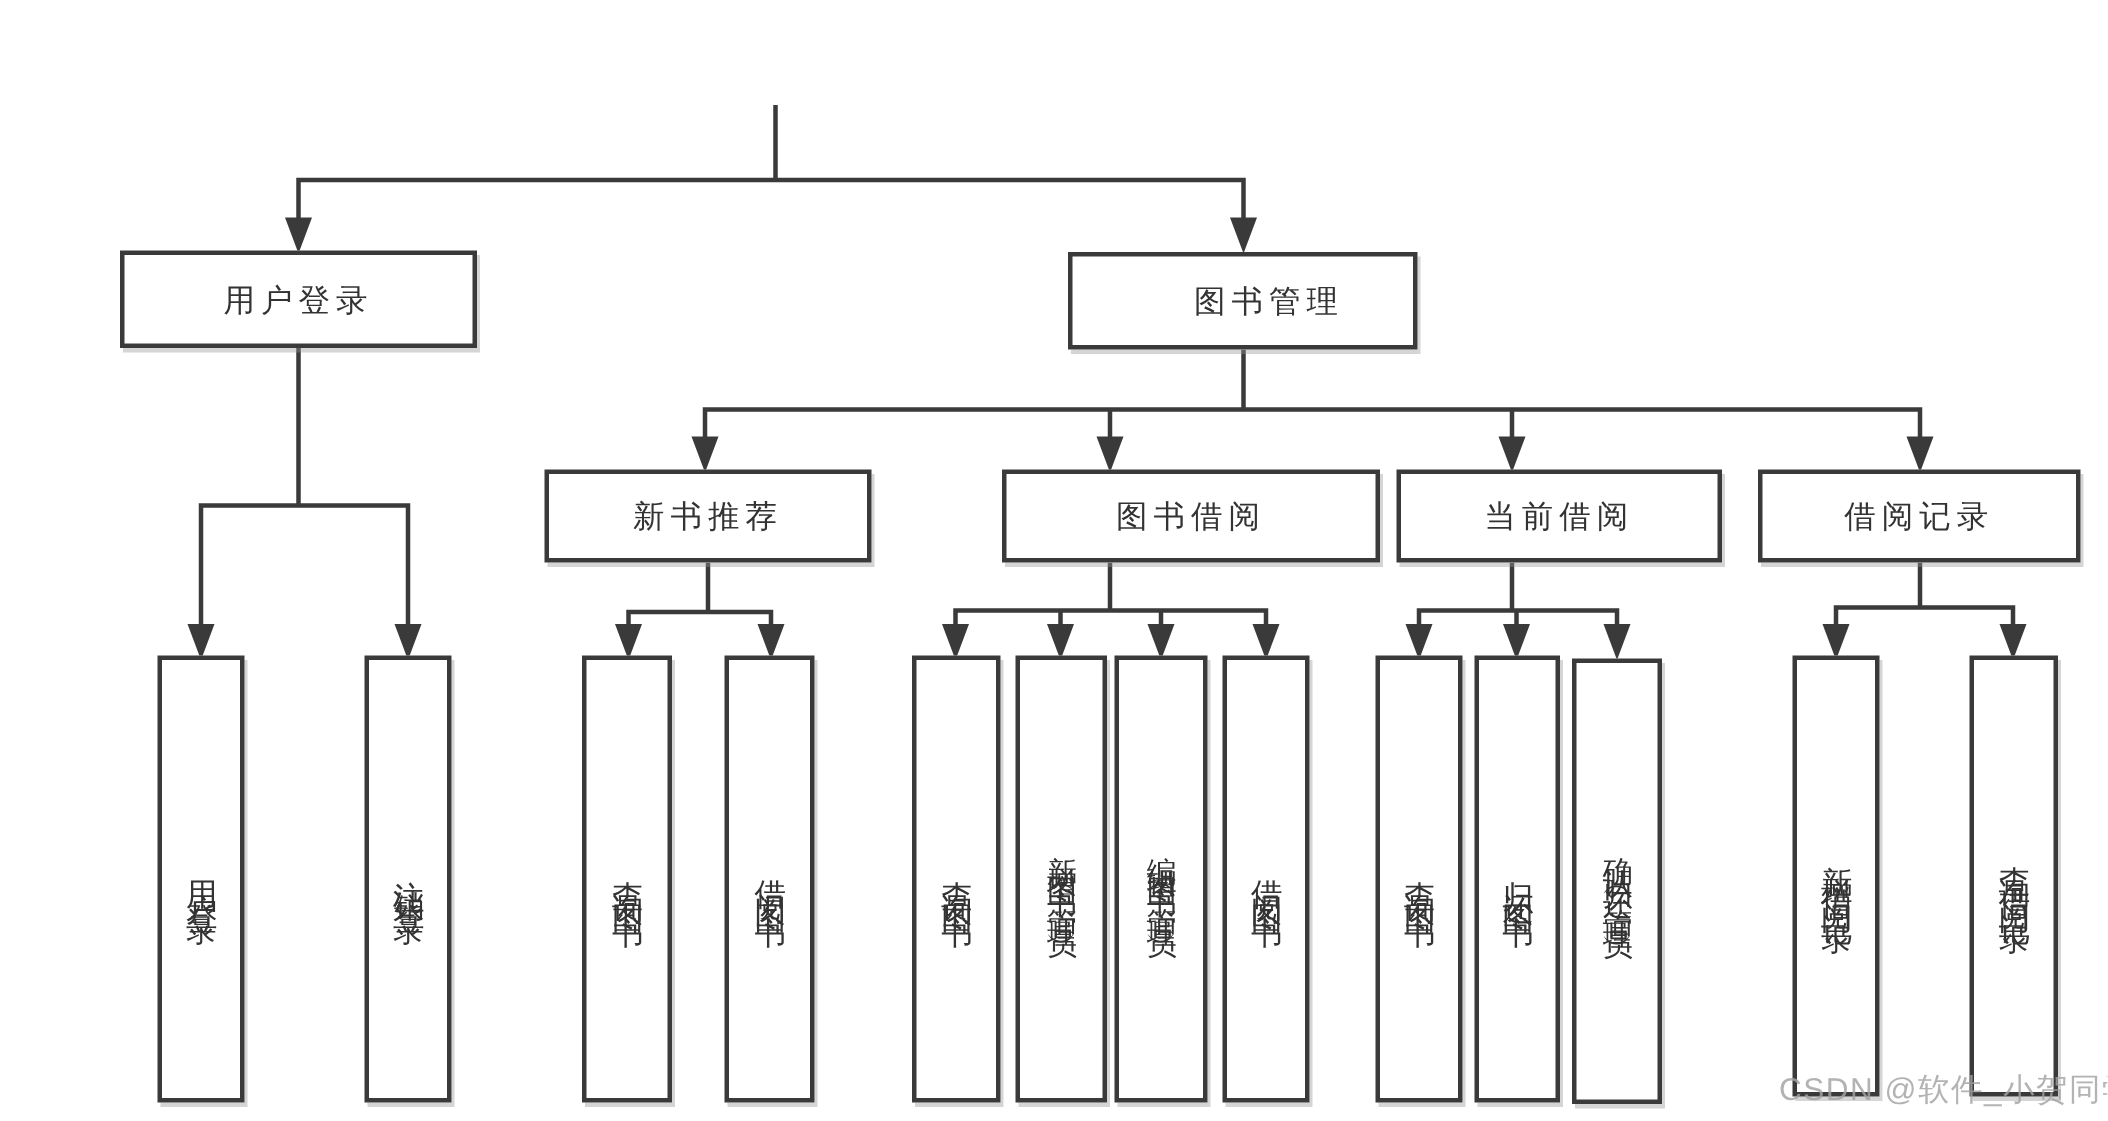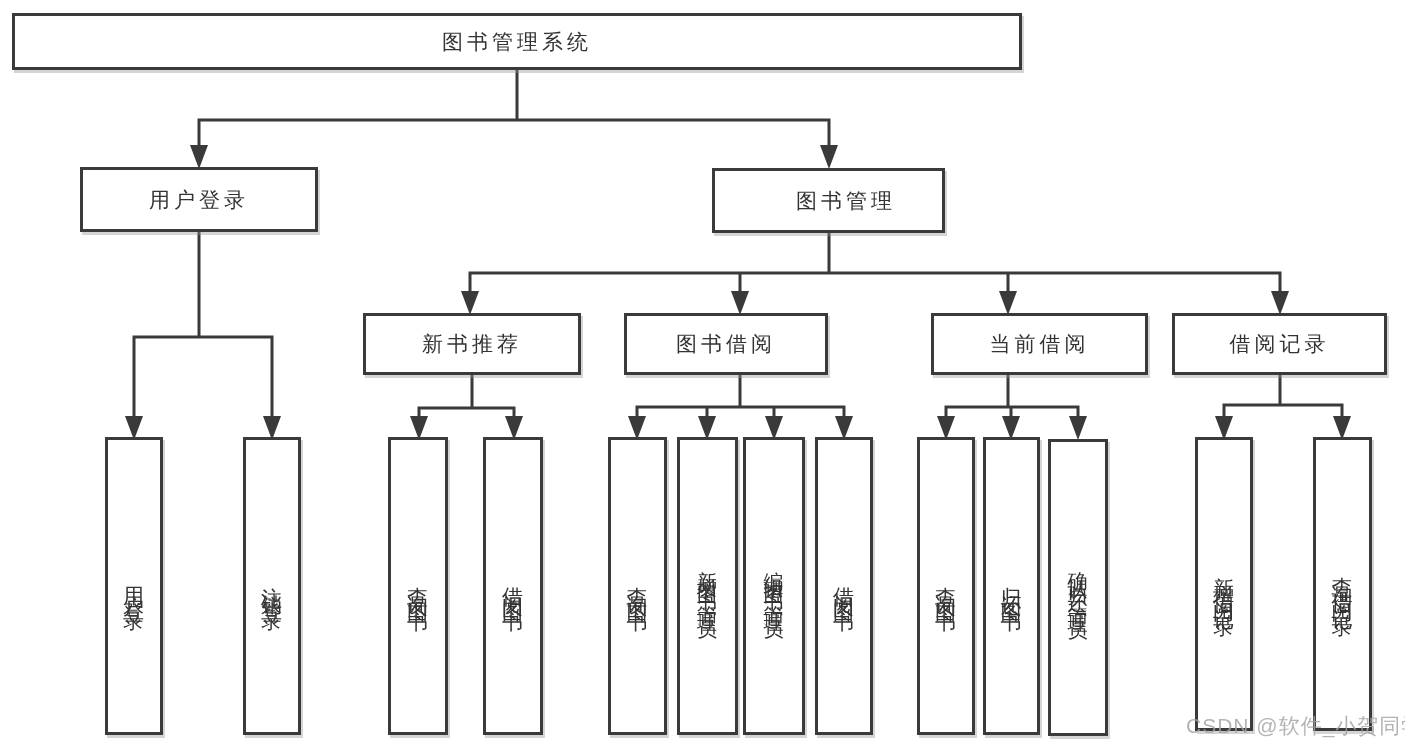--- a/index.html
+++ b/index.html
@@ -128,27 +128,26 @@
          M698 416h18l-9 24z
          M765 416h18l-9 24z
          M835 416h18l-9 24z
          M937 416h18l-9 24z
          M1002 416h18l-9 24z
          M1069 416h18l-9 24z
          M1215 416h18l-9 24z
          M1333 416h18l-9 24z"></path>
   </svg>
 
-  <div class="node" style="left:12px; top:13px; width:1010px; height:57px;">图书管理系统</div>
 
   <div class="node" style="left:80px; top:167px; width:238px; height:65px;">用户登录</div>
   <div class="node" style="left:712px; top:168px; width:233px; height:65px;padding-left:35px;">图书管理</div>
 
   <div class="node" style="left:363px; top:313px; width:218px; height:62px;">新书推荐</div>
-  <div class="node" style="left:624px; top:313px; width:204px; height:62px;">图书借阅</div>
+  <div class="node" style="left:668px; top:313px; width:252px; height:62px;">图书借阅</div>
   <div class="node" style="left:899px; top:313px; width:217px; height:62px;margin-left:32px;">当前借阅</div>
   <div class="node" style="left:1172px; top:313px; width:215px; height:62px;">借阅记录</div>
 
   <div class="leaf" style="left:105px; top:437px; width:58px; height:298px;">
     <span>用户登录</span>
   </div>
   <div class="leaf" style="left:243px; top:437px; width:58px; height:298px;">
     <span>注销登录</span>
   </div>
 

